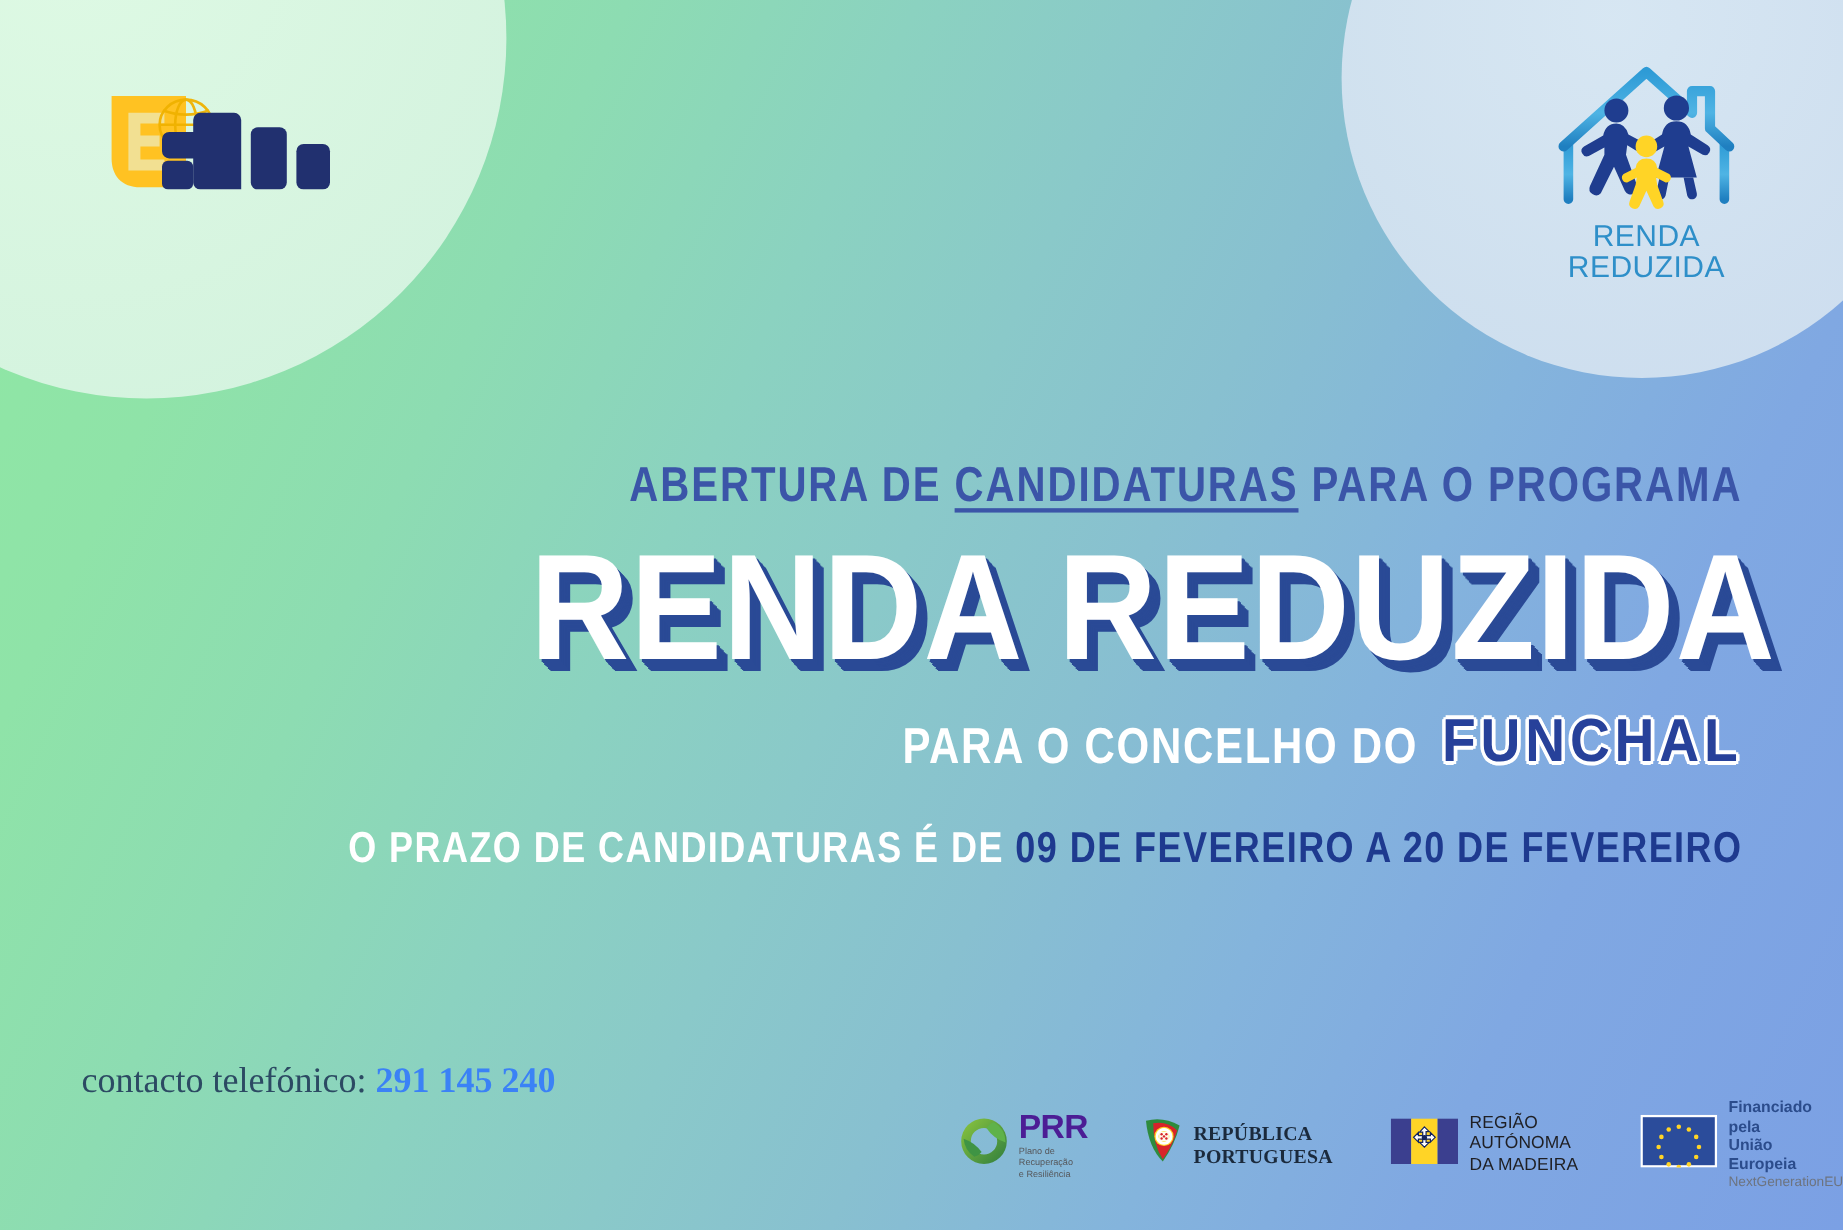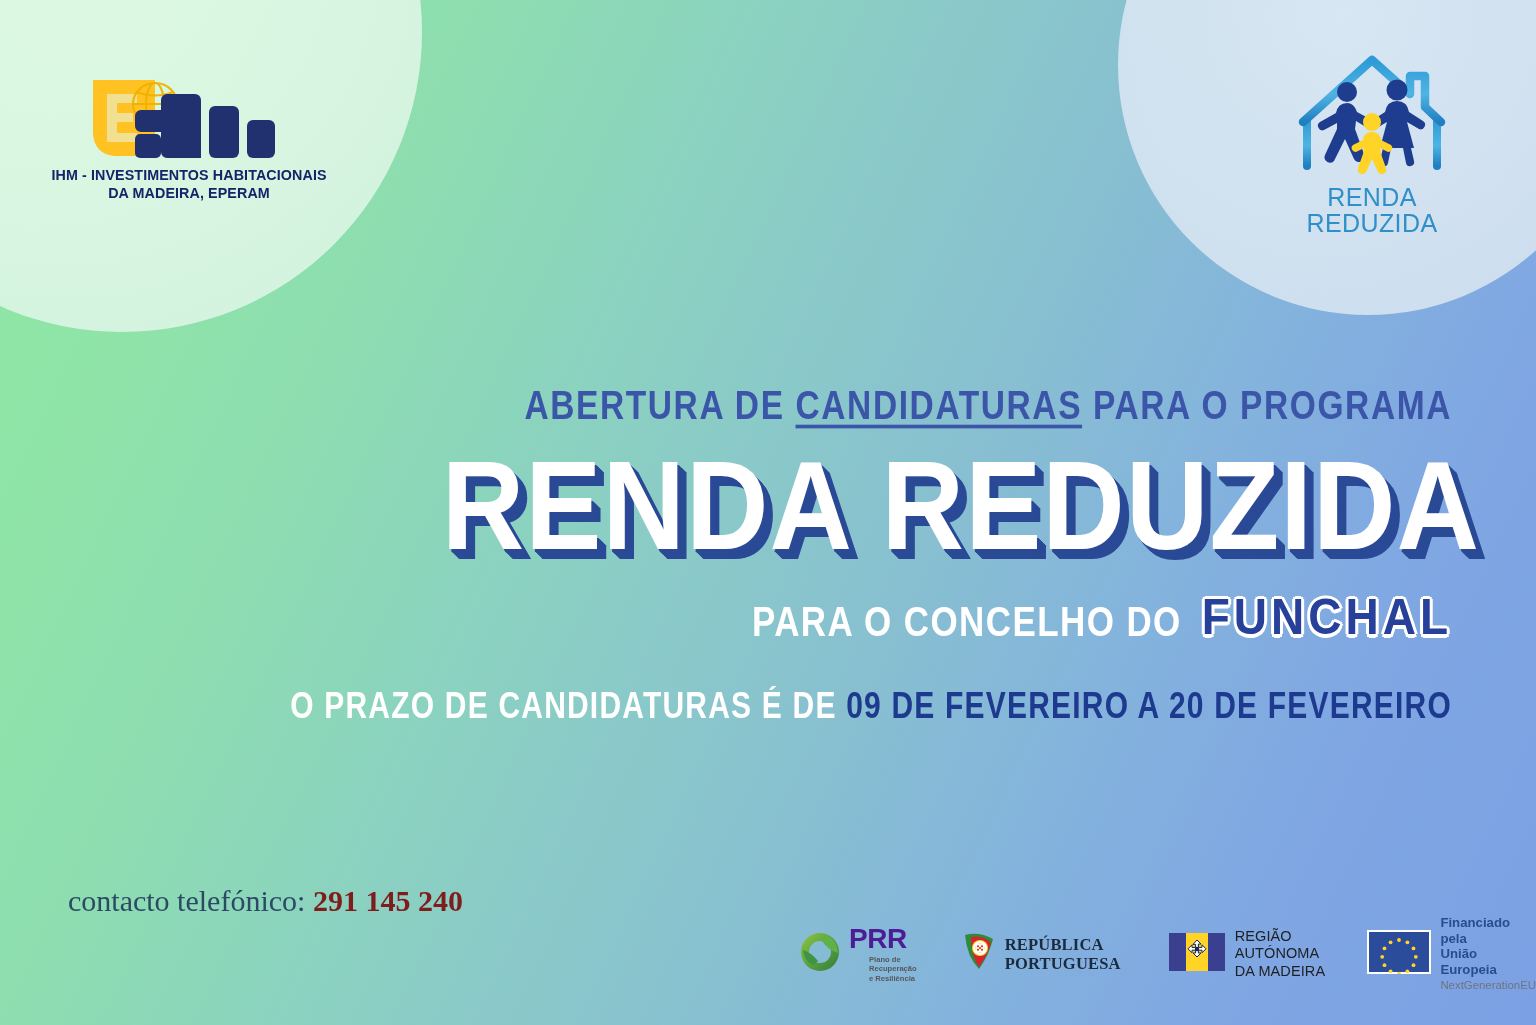--- a/index.html
+++ b/index.html
@@ -111,33 +111,33 @@
   #contact-block {
     position:absolute; left:68px; top:878px;
     font-family:"Liberation Serif", serif;
     font-size:30px; color:#2c4a63; line-height:1.52;
   }
   #contact-email-value {
     color:#2a3f72; text-decoration:underline;
     text-decoration-thickness:2px; text-underline-offset:3px;
     font-weight:400;
   }
-  #contact-phone-value { color:#7f1d1d; font-weight:bold; }
+  #contact-phone-value { color:#3b82f6; font-weight:bold; }
 
   
   #funder-strip {
     position:absolute; left:798px; top:915px;
     display:flex; align-items:center; gap:0px;
   }
   .funder-item { display:flex; align-items:center; }
 
   #prr-logo { gap:7px; }
   #prr-text-wrap { line-height:1; }
   #prr-acronym { font-size:28px; font-weight:bold; color:#4c1d95; letter-spacing:-.5px; }
-  #prr-sub { font-size:7.6px; color:#56585c; line-height:1.25; margin-top:2px; font-weight:bold;margin-left:20px; }
+  #prr-sub { font-size:7.6px; color:#56585c; line-height:1.25; margin-top:2px; font-weight:normal; }
 
   #madeira-logo { margin-left:48px; gap:10px; }
   #madeira-text { font-size:14.5px; color:#1f1f23; line-height:1.2; letter-spacing:.1px; }
 
   #republica-logo { margin-left:44px; gap:8px; }
   #republica-text {
     font-family:"Liberation Serif", serif;
     font-size:16.5px; font-weight:bold; color:#1b2a3c; line-height:1.16;
     letter-spacing:.2px;
   }
@@ -168,24 +168,20 @@
         <line x1="46" y1="26" x2="90" y2="26"></line>
         <path d="M49 14 q19 7 38 0"></path>
         <path d="M49 38 q19 -7 38 0"></path>
       </g>
 
       <rect x="48" y="56" width="26" height="24" rx="5" fill="#21306f"></rect>
       <path d="M80 16 h28 a6 6 0 0 1 6 6 v58 h-34 a6 6 0 0 1 -6 -6 v-20 h-20 a6 6 0 0 1 -6 -6 v-10 a6 6 0 0 1 6 -6 h20 v-10 a6 6 0 0 1 6 -6 z" fill="#21306f"></path>
       <rect x="122" y="28" width="30" height="52" rx="6" fill="#21306f"></rect>
       <rect x="160" y="42" width="28" height="38" rx="6" fill="#21306f"></rect>
     </svg>
-  </div>
-  <div id="ihm-logo-text">
-    <div>IHM - INVESTIMENTOS HABITACIONAIS</div>
-    <div>DA MADEIRA, EPERAM</div>
   </div>
 </div>
 
 <div id="rr-logo">
   <div>
     <svg width="170" height="135" viewBox="0 0 170 135">
       <defs>
         <linearGradient id="houseGrad" x1="0" y1="0" x2="0" y2="1">
           <stop offset="0%" stop-color="#2e9bd6"></stop>
           <stop offset="55%" stop-color="#4fb4e4"></stop>

